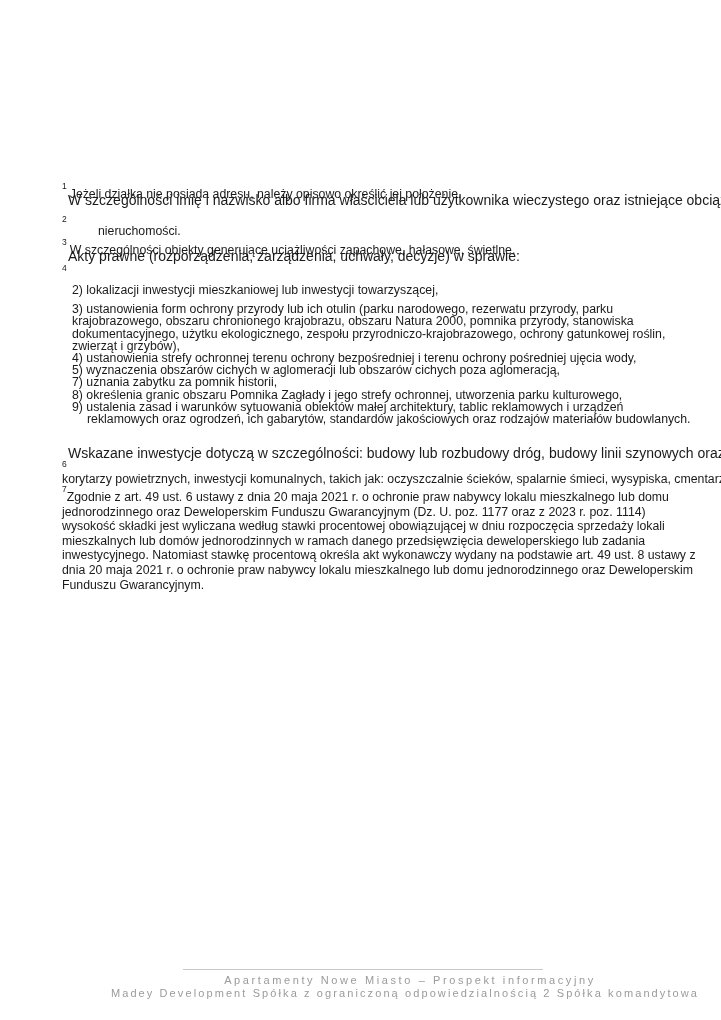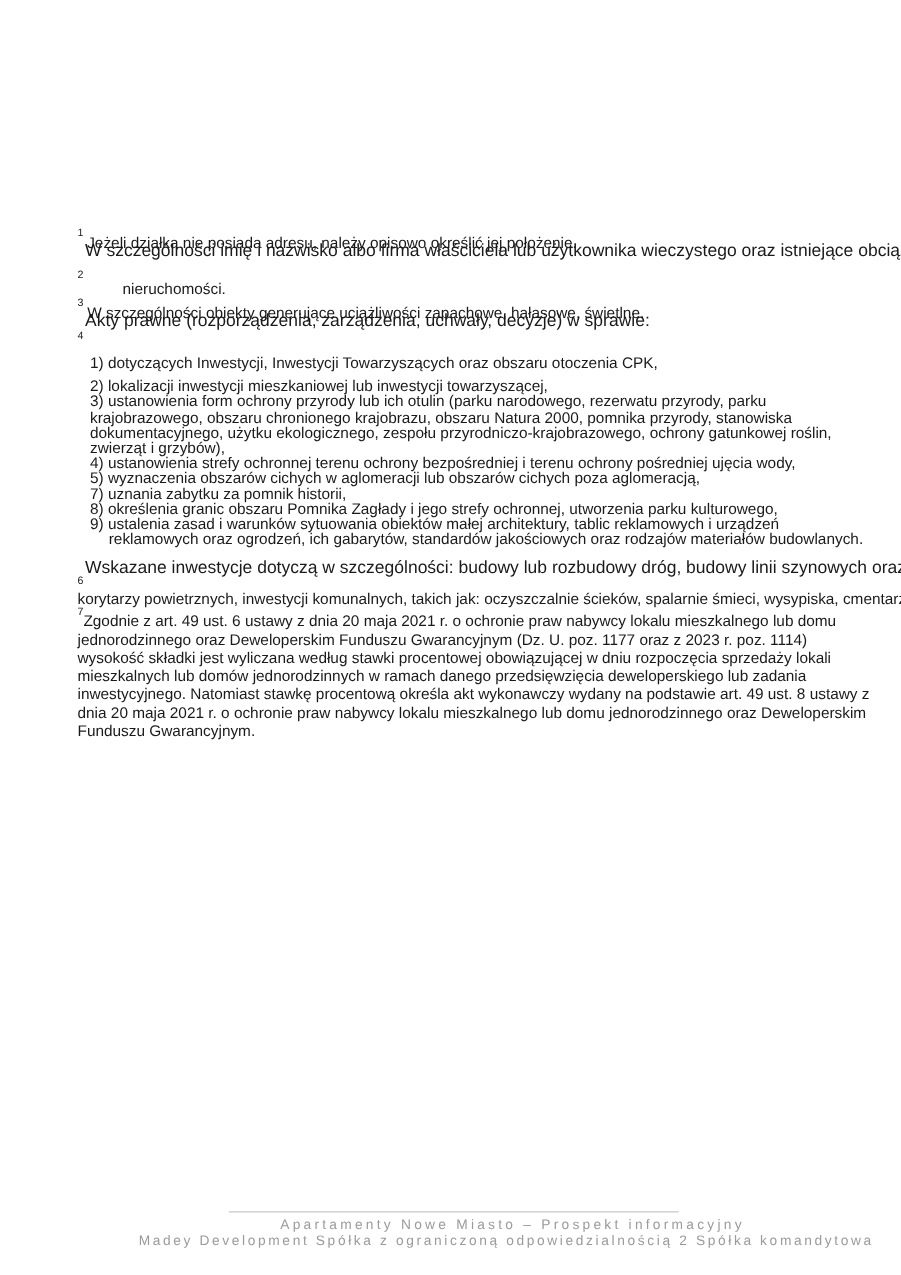--- a/index.html
+++ b/index.html
@@ -98,21 +98,20 @@
   <div class="lone-marker" id="marker2">2</div>
   <div class="cont-line" id="fn2cont">nieruchomości.</div>
 
   <div class="overlap" id="pair2">
     <div class="layer-a"><sup class="fnmark">3</sup><span>W szczególności obiekty generujące uciążliwości zapachowe, hałasowe, świetlne.</span></div>
     <div class="layer-b">Akty prawne (rozporządzenia, zarządzenia, uchwały, decyzje) w sprawie:</div>
   </div>
   <div class="lone-marker" id="marker4">4</div>
 
   <div class="fn-list">
-    <div class="li">1) dotyczących Inwestycji, Inwestycji Towarzyszących oraz obszaru otoczenia CPK,</div>
     <div class="li">2) lokalizacji inwestycji mieszkaniowej lub inwestycji towarzyszącej,</div>
     <div class="li">3) ustanowienia form ochrony przyrody lub ich otulin (parku narodowego, rezerwatu przyrody, parku krajobrazowego, obszaru chronionego krajobrazu, obszaru Natura 2000, pomnika przyrody, stanowiska dokumentacyjnego, użytku ekologicznego, zespołu przyrodniczo-krajobrazowego, ochrony gatunkowej roślin, zwierząt i grzybów),</div>
     <div class="li">4) ustanowienia strefy ochronnej terenu ochrony bezpośredniej i terenu ochrony pośredniej ujęcia wody,</div>
     <div class="li">5) wyznaczenia obszarów cichych w aglomeracji lub obszarów cichych poza aglomeracją,</div>
     <div class="li">7) uznania zabytku za pomnik historii,</div>
     <div class="li">8) określenia granic obszaru Pomnika Zagłady i jego strefy ochronnej, utworzenia parku kulturowego,</div>
     <div class="li hang">9) ustalenia zasad i warunków sytuowania obiektów małej architektury, tablic reklamowych i urządzeń reklamowych oraz ogrodzeń, ich gabarytów, standardów jakościowych oraz rodzajów materiałów budowlanych.</div>
   </div>
 
   <div class="overlap" id="pair3">

